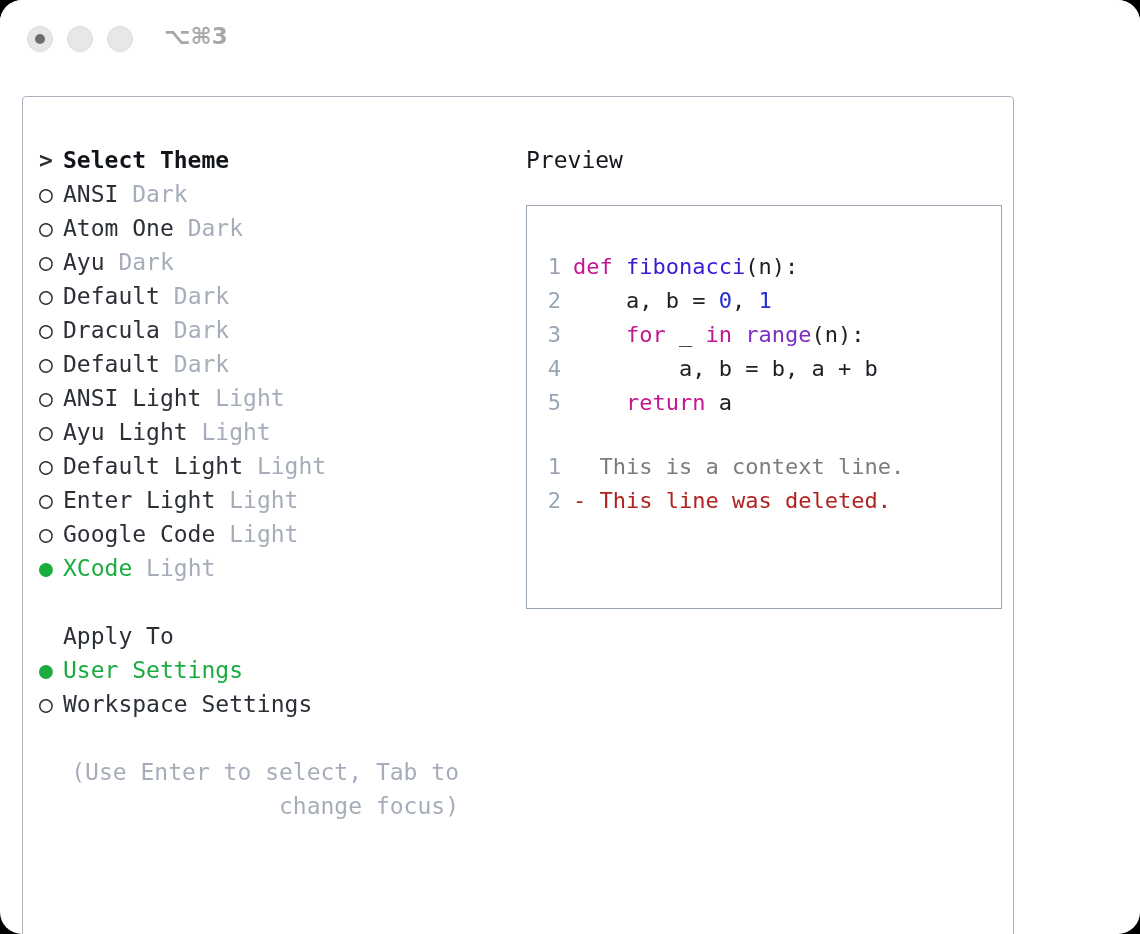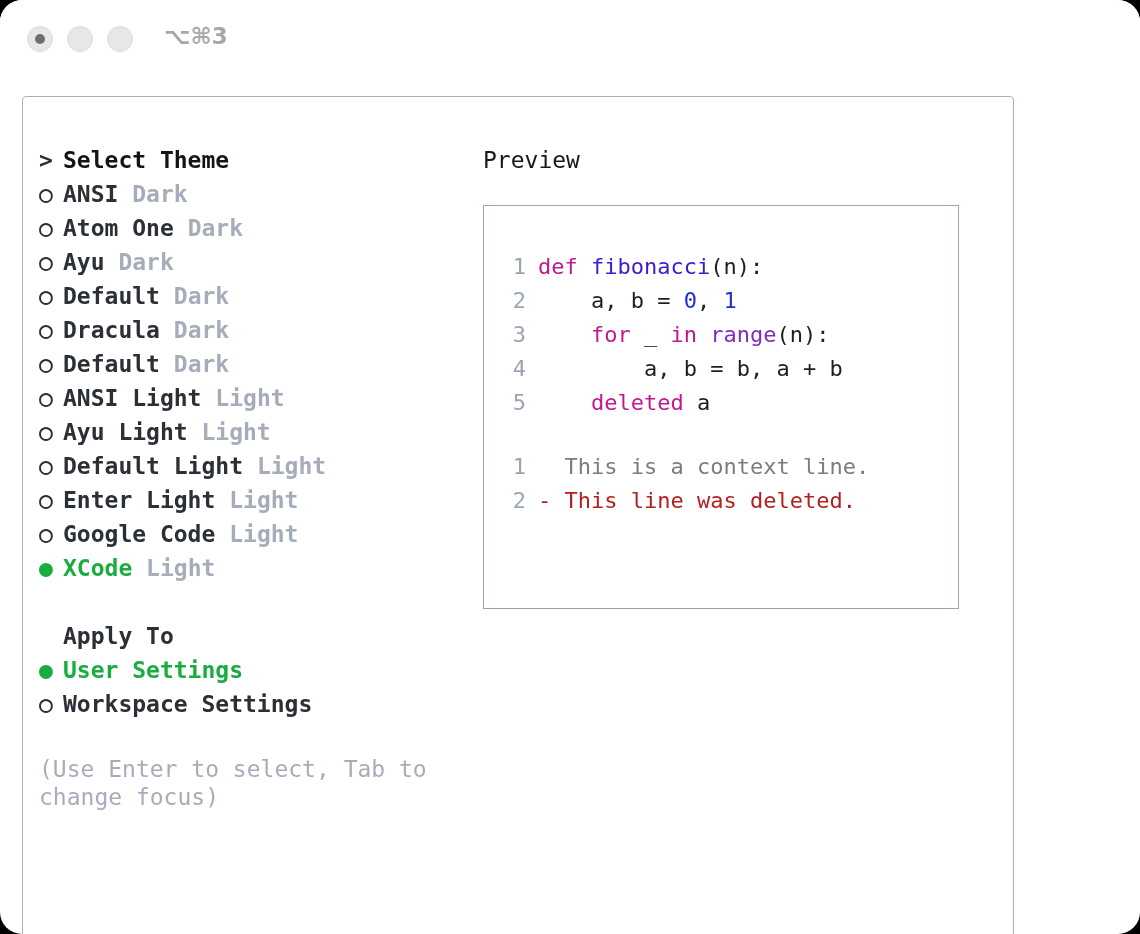--- a/index.html
+++ b/index.html
@@ -84,21 +84,20 @@
     top: 46px;
     width: 440px;
   }
 
   .row {
     height: 34px;
     line-height: 34px;
     font-size: 23px;
     white-space: nowrap;
     color: #2b2f36;
-    font-weight: bold;
   }
   .heading {
     font-weight: bold;
     color: #111418;
   }
   .marker {
     display: inline-block;
     width: 24px;
     text-align: left;
     color: #2b2f36;
@@ -111,45 +110,46 @@
   .row.selected .label-dim { color: #a6adba; }
 
   #apply-heading {
     margin-top: 34px;
   }
   #apply-heading .marker { visibility: hidden; }
 
   #hint {
     margin-top: 34px;
     font-size: 23px;
-    line-height: 28px;
+    line-height: 34px;
     color: #a6adba;
     width: 420px;
+    text-align: right;
   }
 
   
   #right-col {
     position: absolute;
-    left: 460px;
+    left: 503px;
     top: 46px;
     width: 492px;
   }
   #preview-title {
     font-size: 23px;
     line-height: 34px;
     color: #15181d;
   }
   #code-panel {
     margin-top: 28px;
     width: 476px;
     height: 404px;
     border: 1.5px solid #9aa5b4;
     box-sizing: border-box;
     background: #ffffff;
-    padding: 44px 0 0 14px;
+    padding: 44px 0 0 6px;
   }
   .code-line {
     font-size: 22px;
     line-height: 34px;
     white-space: pre;
     color: #1b1f24;
   }
   .ln {
     display: inline-block;
     width: 28px;
@@ -218,21 +218,21 @@
 
     <div id="right-col">
       <div id="preview-title">Preview</div>
 
       <div id="code-panel">
         <div id="code-body">
             <div class="code-line"><span class="ln">1</span><span class="kw">def </span><span class="fn">fibonacci</span><span class="plain">(n):</span></div>
             <div class="code-line"><span class="ln">2</span><span class="plain">    a, b = </span><span class="num">0</span><span class="plain">, </span><span class="num">1</span></div>
             <div class="code-line"><span class="ln">3</span><span class="plain">    </span><span class="kw">for</span><span class="plain"> _ </span><span class="kw">in</span><span class="plain"> </span><span class="call">range</span><span class="plain">(n):</span></div>
             <div class="code-line"><span class="ln">4</span><span class="plain">        a, b = b, a + b</span></div>
-            <div class="code-line"><span class="ln">5</span><span class="plain">    </span><span class="kw">deleted</span><span class="plain"> a</span></div>
+            <div class="code-line"><span class="ln">5</span><span class="plain">    </span><span class="kw">return</span><span class="plain"> a</span></div>
           </div>
         <div class="diff-gap"></div>
         <div id="diff-body">
             <div class="code-line"><span class="ln">1</span><span class="ctx"> </span><span class="ctx"> This is a context line.</span></div>
             <div class="code-line"><span class="ln">2</span><span class="del">-</span><span class="del"> This line was deleted.</span></div>
           </div>
       </div>
     </div>
 
   </div>

